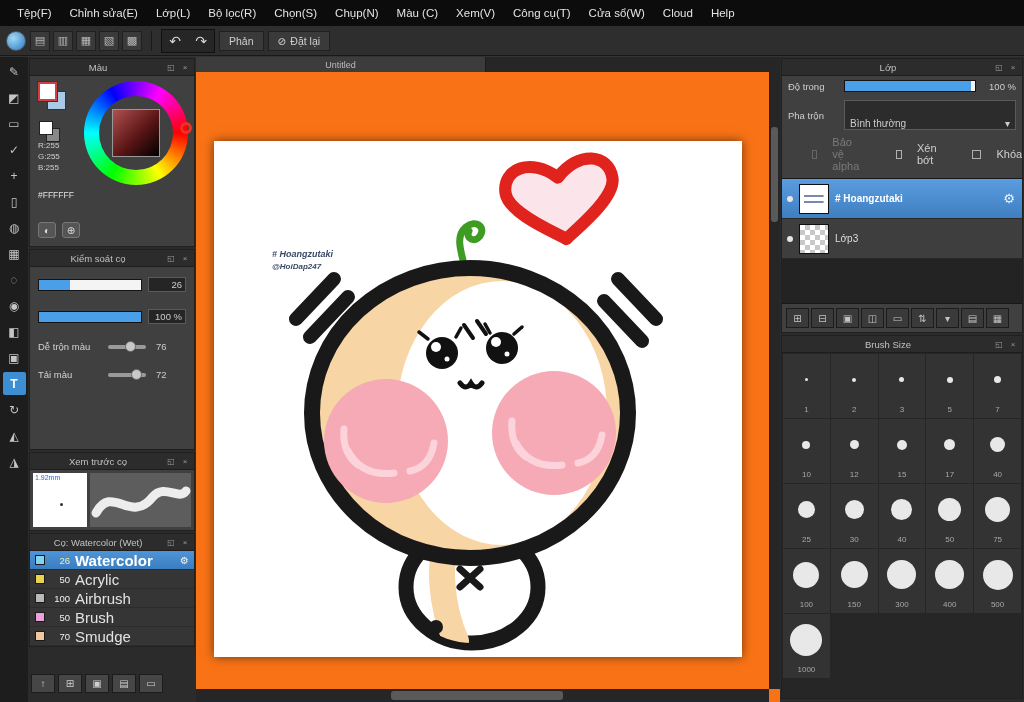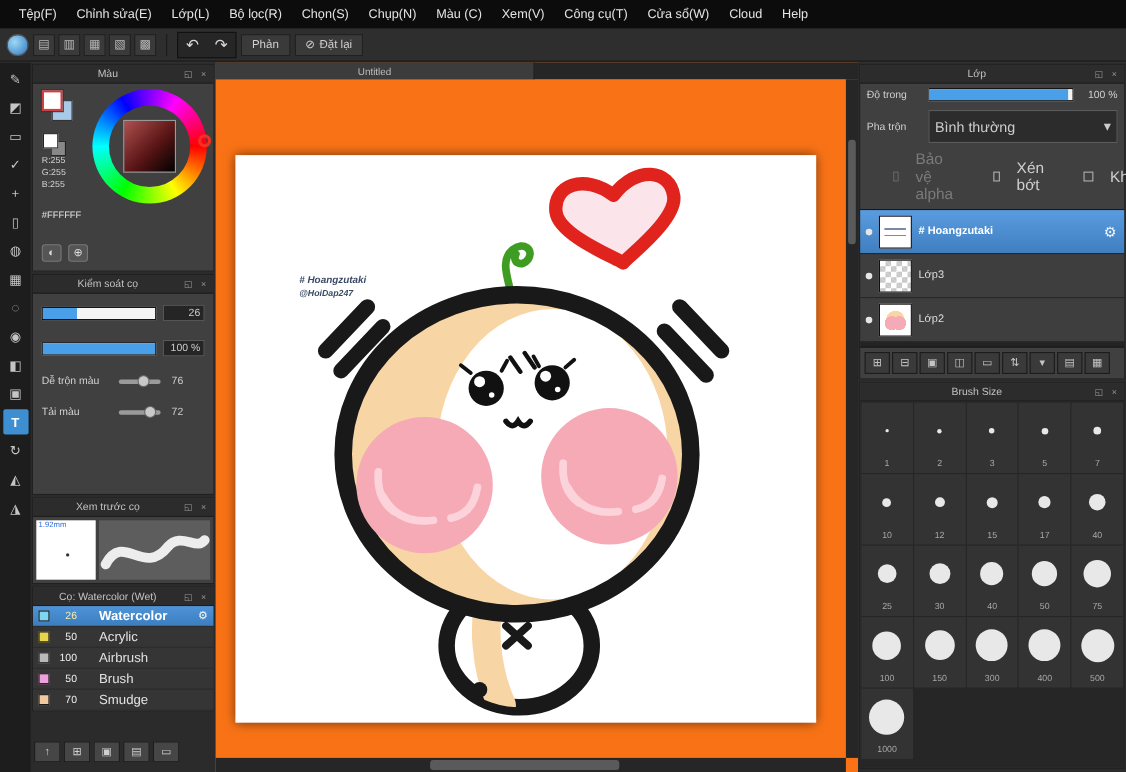--- a/index.html
+++ b/index.html
@@ -78,21 +78,21 @@
   .pvdot { position:absolute; left:50%; top:55%; width:3px; height:3px; background:#333; border-radius:50%; }
   .pvright { flex:1; background:#5d5d5d; }
   
   .blbody { background:#353535; }
   .brow { display:flex; align-items:center; gap:5px; height:19px; padding:0 5px;
     border-bottom:1px solid #2c2c2c; }
   .brow.sel { background:linear-gradient(#4f94d8,#3a7ec0); }
   .bsw { width:10px; height:10px; border:1px solid #1a1a1a; flex:none; }
   .bnum { width:20px; text-align:right; font-size:9.5px; color:#f0f0f0; }
   .brow.sel .bnum { color:#ffe9a0; }
-  .bname { font-size:12px; color:#e2e2e2;margin-left:15px; }
+  .bname { font-size:15px; color:#e2e2e2; }
   .brow.sel .bname { color:#fff; font-weight:bold; }
   .bgear { margin-left:auto; color:#f4f4f4; font-size:10px; }
   
   .minibar { margin-top:auto; display:flex; gap:3px; padding:3px 2px 8px 2px; }
   .mbtn { width:24px; height:19px; background:#464646; border:1px solid #1c1c1c; color:#cfcfcf;
     display:flex; align-items:center; justify-content:center; font-size:10px; }
   
   .canvasarea { position:absolute; left:196px; top:57px; right:244px; bottom:0; background:#f97316; }
   .tabbar { position:absolute; left:0; top:0; right:0; height:15px; background:#262626; display:flex; }
   .tab { width:290px; background:#3c3c3c; color:#bdbdbd; font-size:9px; display:flex;
@@ -101,23 +101,23 @@
     box-shadow:0 0 10px rgba(0,0,0,.55); }
   .vscroll { position:absolute; right:0; top:15px; bottom:13px; width:11px; background:#262626; }
   .vthumb { position:absolute; left:2px; right:2px; top:55px; height:95px; background:#5a5a5a; border-radius:3px; }
   .hscroll { position:absolute; left:0; right:11px; bottom:0; height:13px; background:#262626; }
   .hthumb { position:absolute; top:2px; bottom:2px; left:34%; width:30%; background:#5a5a5a; border-radius:3px; }
   
   .lp-row { display:flex; align-items:center; gap:6px; padding:4px 6px; }
   .lp-label { width:50px; font-size:9.5px; color:#cfcfcf; }
   .lp-val { width:34px; font-size:9.5px; color:#cfcfcf; text-align:right; }
   .lp-select { flex:1; height:30px; background:#2c2c2c; border:1px solid #5a5a5a; color:#ccc;
-    font-size:13px; display:flex; align-items:center; justify-content:space-between; padding:0 5px; }
+    font-size:10px; display:flex; align-items:flex-end; justify-content:space-between; padding:0 5px; }
   .chkrow { display:flex; gap:9px; padding:2px 6px 6px 6px; }
-  .chk { display:flex; align-items:center; gap:15px; font-size:14px; color:#cfcfcf;padding-left:24px; }
+  .chk { display:flex; align-items:center; gap:15px; font-size:11px; color:#cfcfcf;padding-left:24px; }
   .chk .box { width:9px; height:9px; border:1px solid #b0b0b0; background:transparent; }
   .chk.dim { color:#7a7a7a; } .chk.dim .box { border-color:#666; }
   .layerlist { background:#232323; border-top:1px solid #181818; border-bottom:1px solid #181818; height:126px; }
   .lrow { display:flex; align-items:center; gap:6px; height:40px; padding-left:5px; background:#3e3e3e;
     border-bottom:1px solid #282828; }
   .lrow.sel { background:linear-gradient(#5a9ce0,#3f7fc0); }
   .ldot { width:6px; height:6px; border-radius:50%; background:#e6e6e6; flex:none; }
   .lthumb { width:30px; height:30px; border:1px solid #101010; background:#fff; flex:none; }
   .lthumb.t1 { background-color:#fff; background-image:
     linear-gradient(180deg, transparent 36%, #7a88aa 36%, #7a88aa 42%, transparent 42%,
@@ -463,25 +463,20 @@
           <span class="ldot"></span>
           <span class="lthumb t1"></span>
           <span class="lname"># Hoangzutaki</span>
           <span class="lgear">⚙</span>
         </div>
         <div class="lrow">
           <span class="ldot"></span>
           <span class="lthumb t2"></span>
           <span class="lname">Lớp3</span>
         </div>
-        <div class="lrow">
-          <span class="ldot"></span>
-          <span class="lthumb t3"></span>
-          <span class="lname">Lớp2</span>
-        </div>
       </div>
 
       <div class="layerbar" id="layerbar">
           <div class="lybtn">⊞</div>
           <div class="lybtn">⊟</div>
           <div class="lybtn">▣</div>
           <div class="lybtn">◫</div>
           <div class="lybtn">▭</div>
           <div class="lybtn">⇅</div>
           <div class="lybtn">▾</div>

